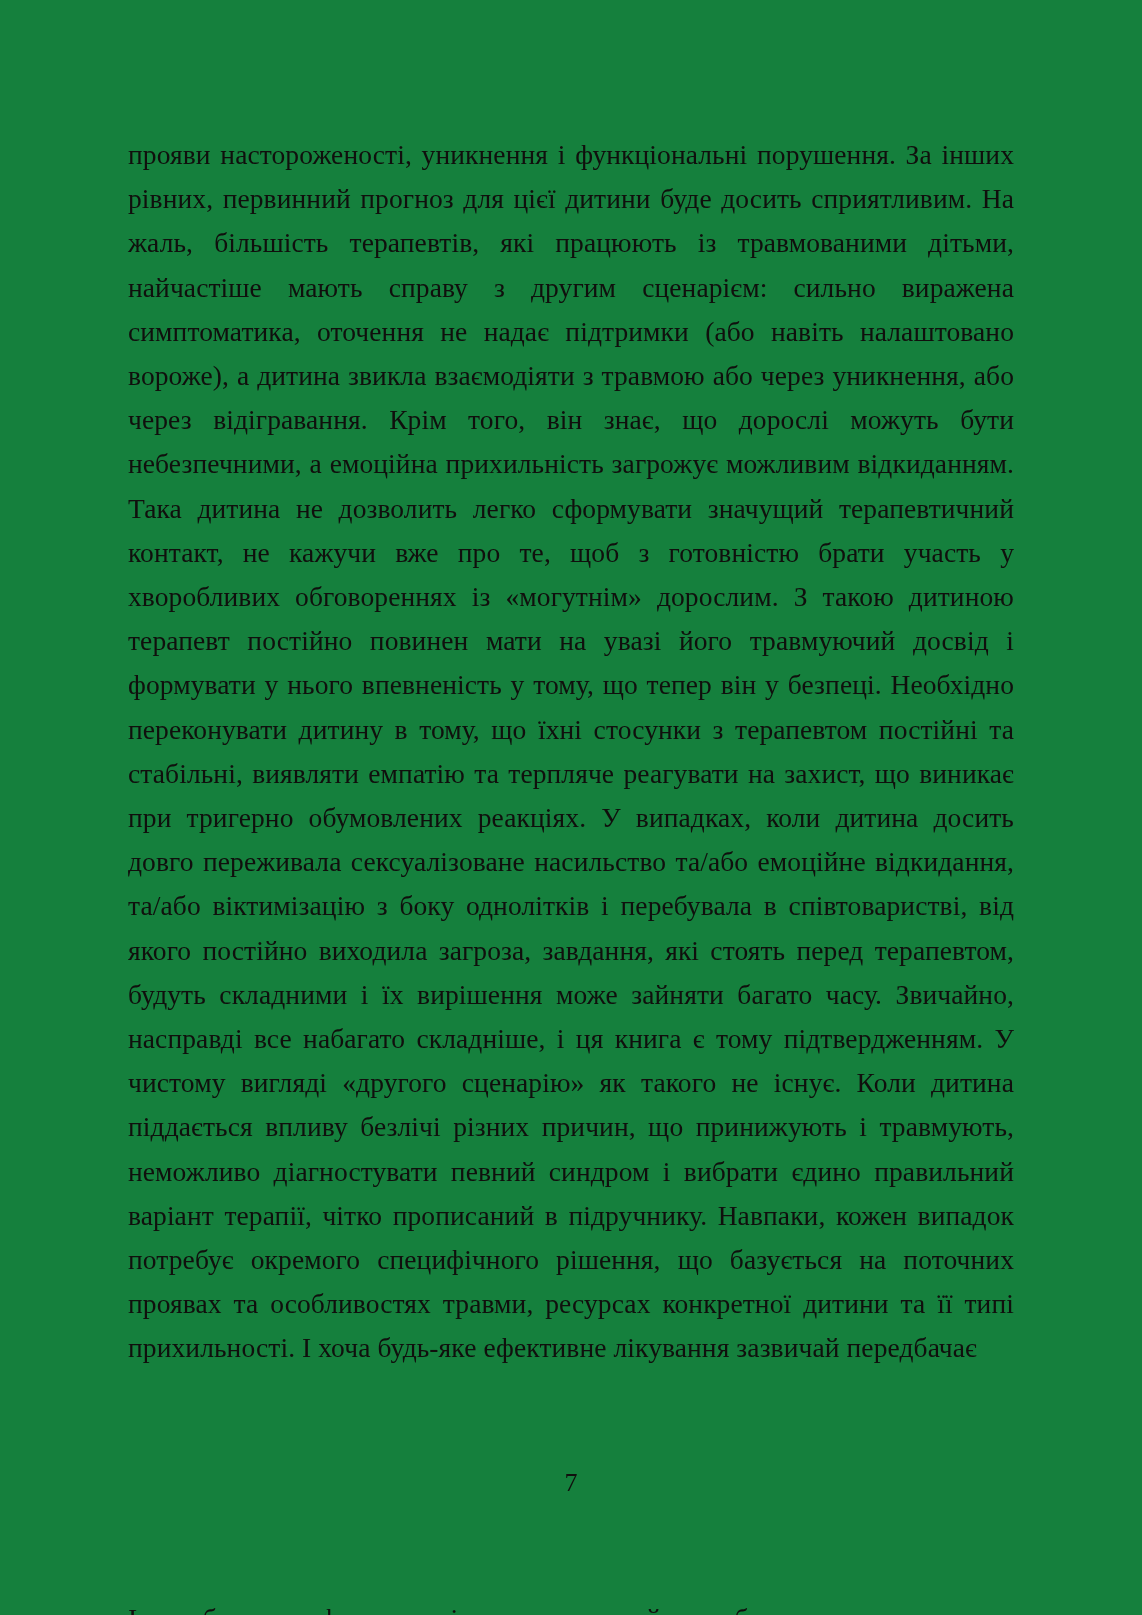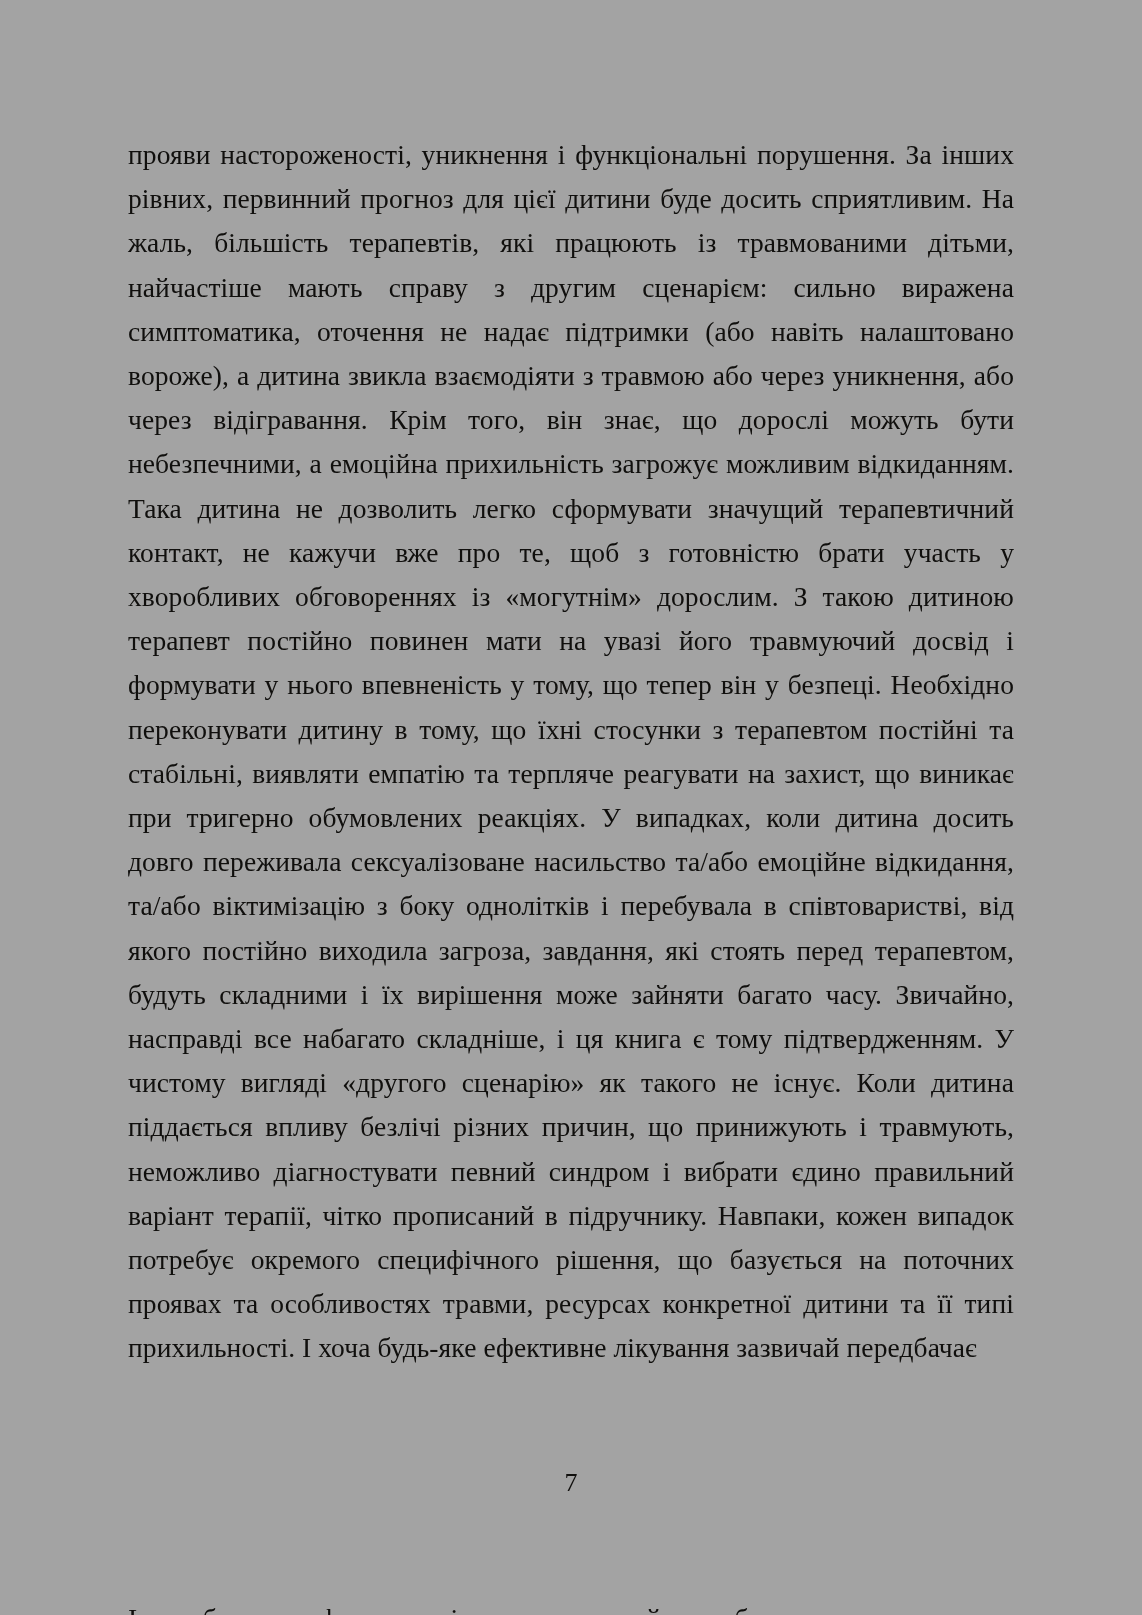--- a/index.html
+++ b/index.html
@@ -4,21 +4,21 @@
 <style>
   html, body {
     margin: 0;
     padding: 0;
     background: #ffffff;
   }
   .page {
     position: relative;
     width: 1142px;
     height: 1615px;
-    background: #a3a3a3;
+    background: #15803d;
     box-sizing: border-box;
     overflow: hidden;
   }
   .text-block {
     position: absolute;
     left: 128px;
     top: 133px;
     width: 886px;
     font-family: "Liberation Serif", "DejaVu Serif", serif;
     font-size: 27.5px;

